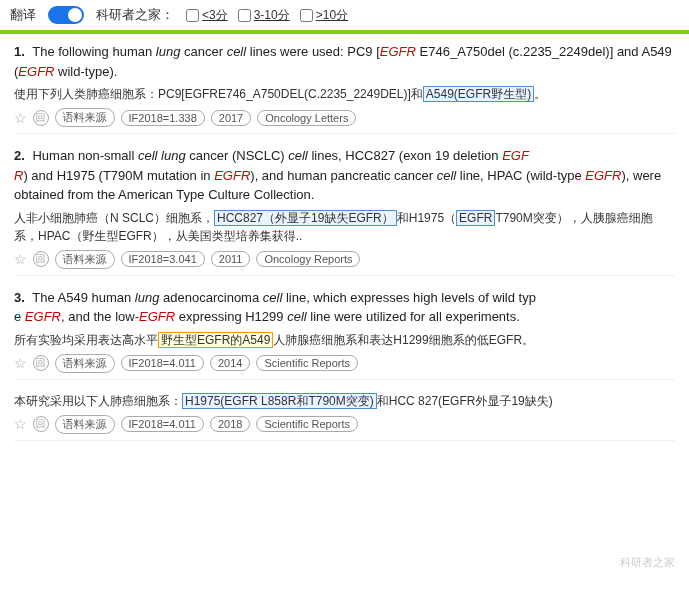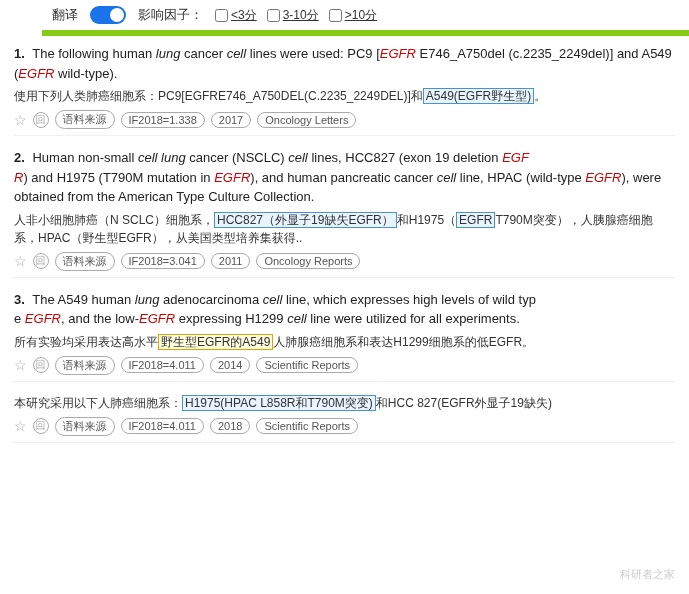--- a/index.html
+++ b/index.html
@@ -9,24 +9,23 @@
       background: #fff;
       color: #222;
       width: 689px;
       min-height: 594px;
       overflow-x: hidden;
     }
     .top-bar {
       display: flex;
       align-items: center;
       padding: 6px 10px;
-      border-bottom: 6px solid #84cc16;
+      border-bottom: 4px solid #84cc16;
       background: #fff;
       gap: 12px;
-      margin-left: 42px;
     }
     .top-bar-label {
       font-size: 13px;
       color: #333;
     }
     .toggle-switch {
       display: inline-flex;
       align-items: center;
       background: #1a73e8;
       border-radius: 12px;
@@ -119,21 +118,21 @@
       border: 1px solid #aaa;
       border-radius: 10px;
       padding: 1px 7px;
       font-size: 11px;
       color: #555;
       background: #fff;
       cursor: pointer;
     }
     .watermark {
       position: fixed;
-      bottom: 12px;
+      bottom: 24px;
       right: 14px;
       font-size: 11px;
       color: #ccc;
     }
     .box-highlight {
       border: 1.5px solid #4a90d9;
       padding: 0 2px;
       display: inline;
       background: #e8f4ff;
     }
@@ -144,21 +143,21 @@
       background: #fffde0;
       margin-top: 32px;
     }
   </style>
 </head>
 <body>
 
 <div class="top-bar">
   <span class="top-bar-label">翻译</span>
   <div class="toggle-switch"></div>
-  <span class="filter-label">影响因子：</span>
+  <span class="filter-label">科研者之家：</span>
   <div class="filter-options">
     <label class="filter-option">
       <input type="checkbox" style="">
       <span>&lt;3分</span>
     </label>
     <label class="filter-option">
       <input type="checkbox" style="">
       <span>3-10分</span>
     </label>
     <label class="filter-option">
@@ -224,21 +223,21 @@
       <span class="circle-icon">回</span>
       <span class="tag">语料来源</span>
       <span class="tag">IF2018=4.011</span>
       <span class="tag">2014</span>
       <span class="tag">Scientific Reports</span>
     </div>
   </div>
 
   <div class="result-item">
     <div class="result-zh">
-      本研究采用以下人肺癌细胞系：<span class="box-highlight">H1975(HPAC L858R和T790M突变)</span>和HCC 827(EGFR外显子19缺失)
+      本研究采用以下人肺癌细胞系：<span class="box-highlight">H1975(EGFR L858R和T790M突变)</span>和HCC 827(EGFR外显子19缺失)
     </div>
     <div class="meta-row">
       <span class="star-icon">☆</span>
       <span class="circle-icon">回</span>
       <span class="tag">语料来源</span>
       <span class="tag">IF2018=4.011</span>
       <span class="tag">2018</span>
       <span class="tag">Scientific Reports</span>
     </div>
   </div>

